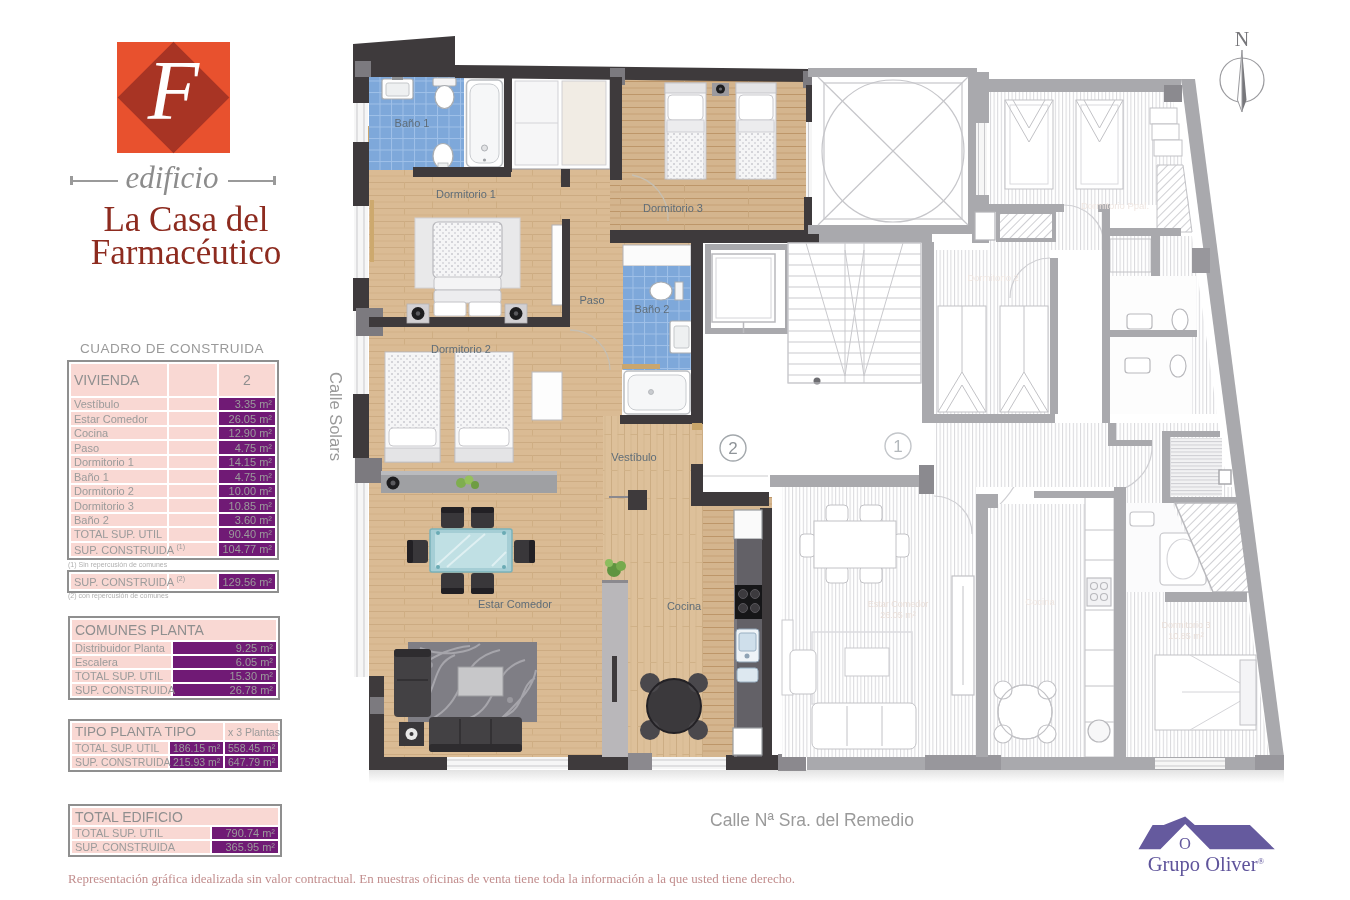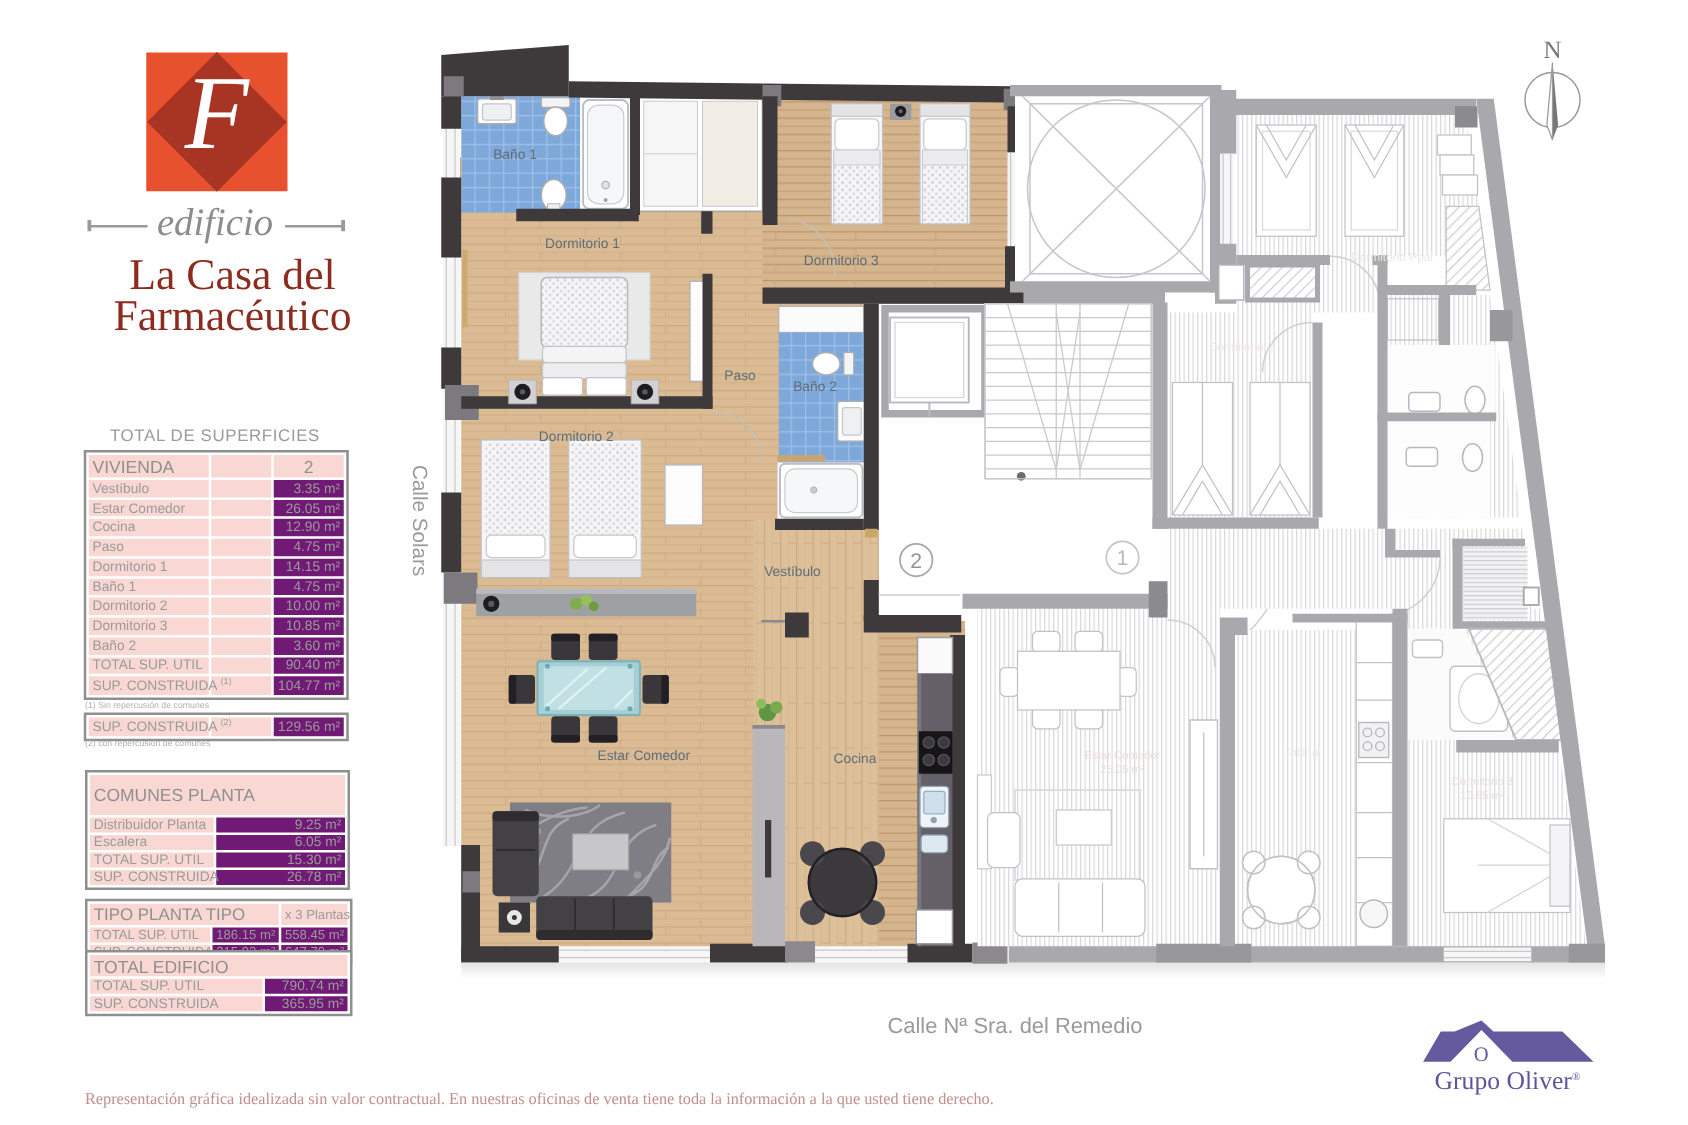--- a/index.html
+++ b/index.html
@@ -26,30 +26,30 @@
 <div class="abs" style="left:72px;top:180px;width:46px;height:2px;background:#9a9a9a;"></div>
 
 <div class="abs" style="left:228px;top:180px;width:46px;height:2px;background:#9a9a9a;"></div>
 
 <div class="abs" style="left:70px;top:176px;width:3px;height:9px;background:#9a9a9a;"></div>
 
 <div class="abs" style="left:273px;top:176px;width:3px;height:9px;background:#9a9a9a;"></div>
 
 <div class="abs" style="left:36px;top:203px;width:300px;text-align:center;font-family:'Liberation Serif',serif;font-size:35px;color:#8d2b1f;line-height:33px;">La Casa del<br>Farmacéutico</div>
 
-<div class="abs" style="left:22px;top:341px;width:300px;text-align:center;font-size:13.5px;letter-spacing:.5px;color:#9a9a9a;">TOTAL DE SUPERFICIES</div>
+<div class="abs" style="left:22px;top:341px;width:300px;text-align:center;font-size:13.5px;letter-spacing:.5px;color:#9a9a9a;">CUADRO DE CONSTRUIDA</div>
 
 <table class="tbl" style="left:67px;top:360px;width:212px;height:200px;font-size:11px;">
 <colgroup>
       <col style="width:96px">
       <col style="width:48px">
       <col style="width:56px">
     </colgroup>
 <tbody>
-      <tr style="height:18px;">
+      <tr style="height:32px;">
         <td class="hd" style="font-size:14px;">VIVIENDA</td>
         <td></td>
         <td class="hd" style="text-align:center;font-size:14px;">2</td>
       </tr>
 <tr>
         <td>Vestíbulo</td>
         <td></td>
         <td class="v">3.35 m²</td>
       </tr>
 <tr>
@@ -123,21 +123,21 @@
   </table>
 
 <div class="abs" style="left:68px;top:592px;font-size:7px;color:#b0b0b0;">(2) con repercusión de comunes</div>
 
 <table class="tbl" style="left:68px;top:616px;width:212px;height:84px;font-size:11px;">
 <colgroup>
       <col style="width:99px">
       <col style="width:103px">
     </colgroup>
 <tbody>
-      <tr style="height:32px;">
+      <tr style="height:20px;">
         <td class="hd" colspan="2" style="font-size:14px;">COMUNES PLANTA</td>
       </tr>
 <tr>
         <td>Distribuidor Planta</td>
         <td class="v">9.25 m²</td>
       </tr>
 <tr>
         <td>Escalera</td>
         <td class="v">6.05 m²</td>
       </tr>
@@ -169,21 +169,21 @@
         <td class="v">558.45 m²</td>
       </tr>
 <tr>
         <td>SUP. CONSTRUIDA</td>
         <td class="v">215.93 m²</td>
         <td class="v">647.79 m²</td>
       </tr>
 </tbody>
   </table>
 
-<table class="tbl" style="left:68px;top:760px;width:212px;height:51px;font-size:11px;">
+<table class="tbl" style="left:68px;top:804px;width:212px;height:51px;font-size:11px;">
 <colgroup>
       <col style="width:138px">
       <col style="width:66px">
     </colgroup>
 <tbody>
       <tr style="height:17px;">
         <td class="hd" colspan="2" style="font-size:14px;">TOTAL EDIFICIO</td>
       </tr>
 <tr>
         <td>TOTAL SUP. UTIL</td>

